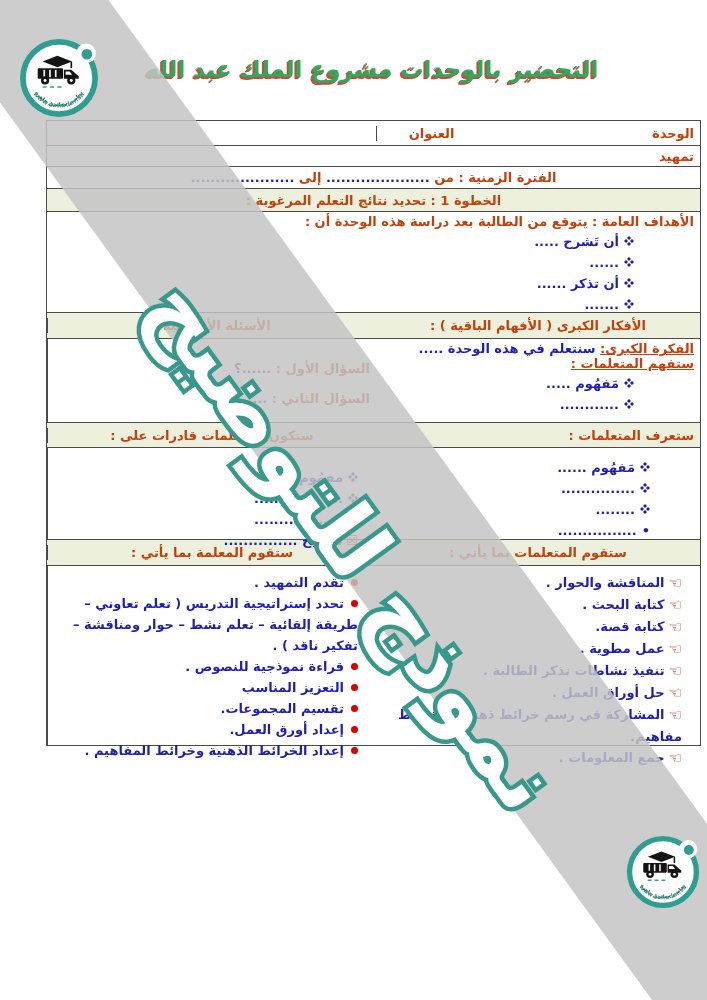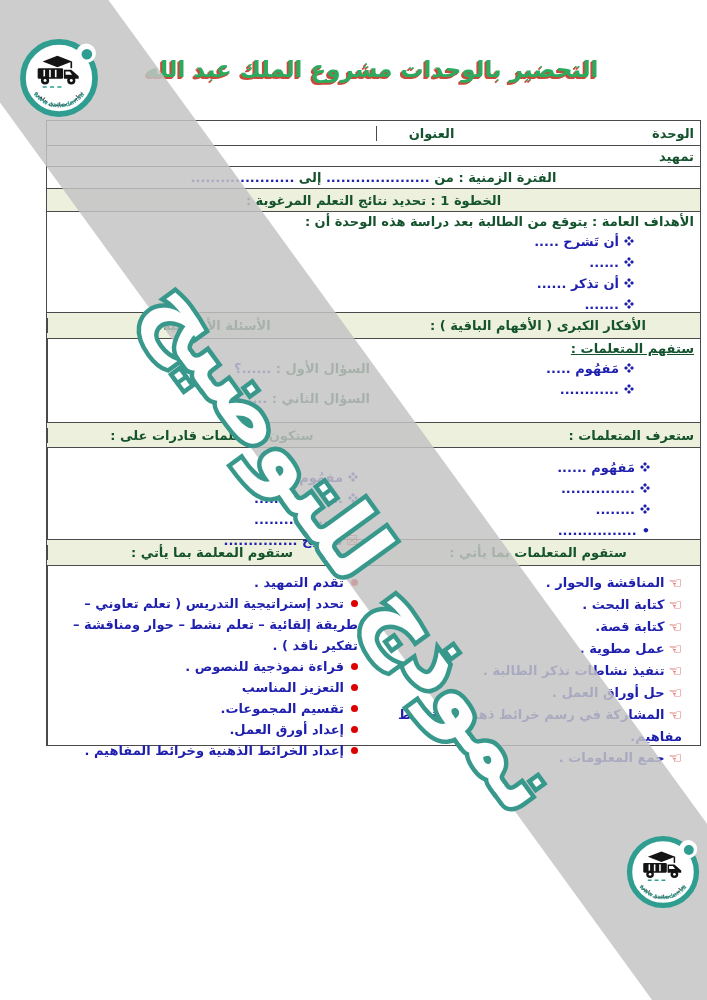--- a/index.html
+++ b/index.html
@@ -34,21 +34,21 @@
   .tbl{
     position:absolute;left:46px;top:120px;width:653px;z-index:2;
     border:1px solid #4a4a4a;font-size:13px;color:#1f1fae;
   }
   .row{display:flex;border-top:1px solid #4a4a4a;}
   .row:first-child{border-top:none;}
   .cell{box-sizing:border-box;padding:0 6px;}
   .cell + .cell{}
   .vline{border-left:1px solid #4a4a4a;}
   .greenbg{background:#edf0dc;}
-  .red{color:#14532d;}
+  .red{color:#c2410c;}
   .blue{color:#1f1fae;}
   .ul{text-decoration:underline;}
   .center{justify-content:center;text-align:center;}
   .vcenter{align-items:center;}
   .hand{color:#cc1111;font-size:15px;margin-left:4px;vertical-align:-1px;}
   .chk{color:#cc1111;font-size:13px;margin-left:4px;}
   .rdot{display:inline-block;width:7px;height:7px;border-radius:50%;background:#dd0000;margin-left:7px;vertical-align:1px;}
   .bdot{color:#1f1fae;margin-left:5px;}
   .dia{display:inline-block;width:10px;height:10px;margin-left:5px;}
   ul{list-style:none;margin:2px;padding:0;}
@@ -112,20 +112,24 @@
       </div>
     </div>
 
     <div class="row vcenter greenbg" style="height:25px">
       <div class="cell red" style="width:324px;text-align:center">الأفكار الكبرى ( الأفهام الباقية ) :</div>
       <div class="cell vline red" style="flex:1;text-align:center">الأسئلة الأساسية :</div>
     </div>
 
     <div class="row" style="height:83px">
       <div class="cell" style="width:324px;padding-top:2px">
+        <div>
+          <span class="red ul">الفكرة الكبرى:</span>
+          <span class="blue">سنتعلم في هذه الوحدة .....</span>
+        </div>
         <div class="red ul">ستفهم المتعلمات :</div>
         <ul class="pad60">
           <li><span class="dia"><svg width="10" height="10" viewBox="0 0 12 12" fill="#1f1fae">
                   <path d="M6 0L8.4 2.4 6 4.8 3.6 2.4Z M2.4 3.6L4.8 6 2.4 8.4 0 6Z M9.6 3.6L12 6 9.6 8.4 7.2 6Z M6 7.2L8.4 9.6 6 12 3.6 9.6Z"></path>
                 </svg></span><span class="blue">مَفهُوم .....</span></li>
           <li><span class="dia"><svg width="10" height="10" viewBox="0 0 12 12" fill="#1f1fae">
                   <path d="M6 0L8.4 2.4 6 4.8 3.6 2.4Z M2.4 3.6L4.8 6 2.4 8.4 0 6Z M9.6 3.6L12 6 9.6 8.4 7.2 6Z M6 7.2L8.4 9.6 6 12 3.6 9.6Z"></path>
                 </svg></span><span class="blue">............</span></li>
         </ul>
       </div>

